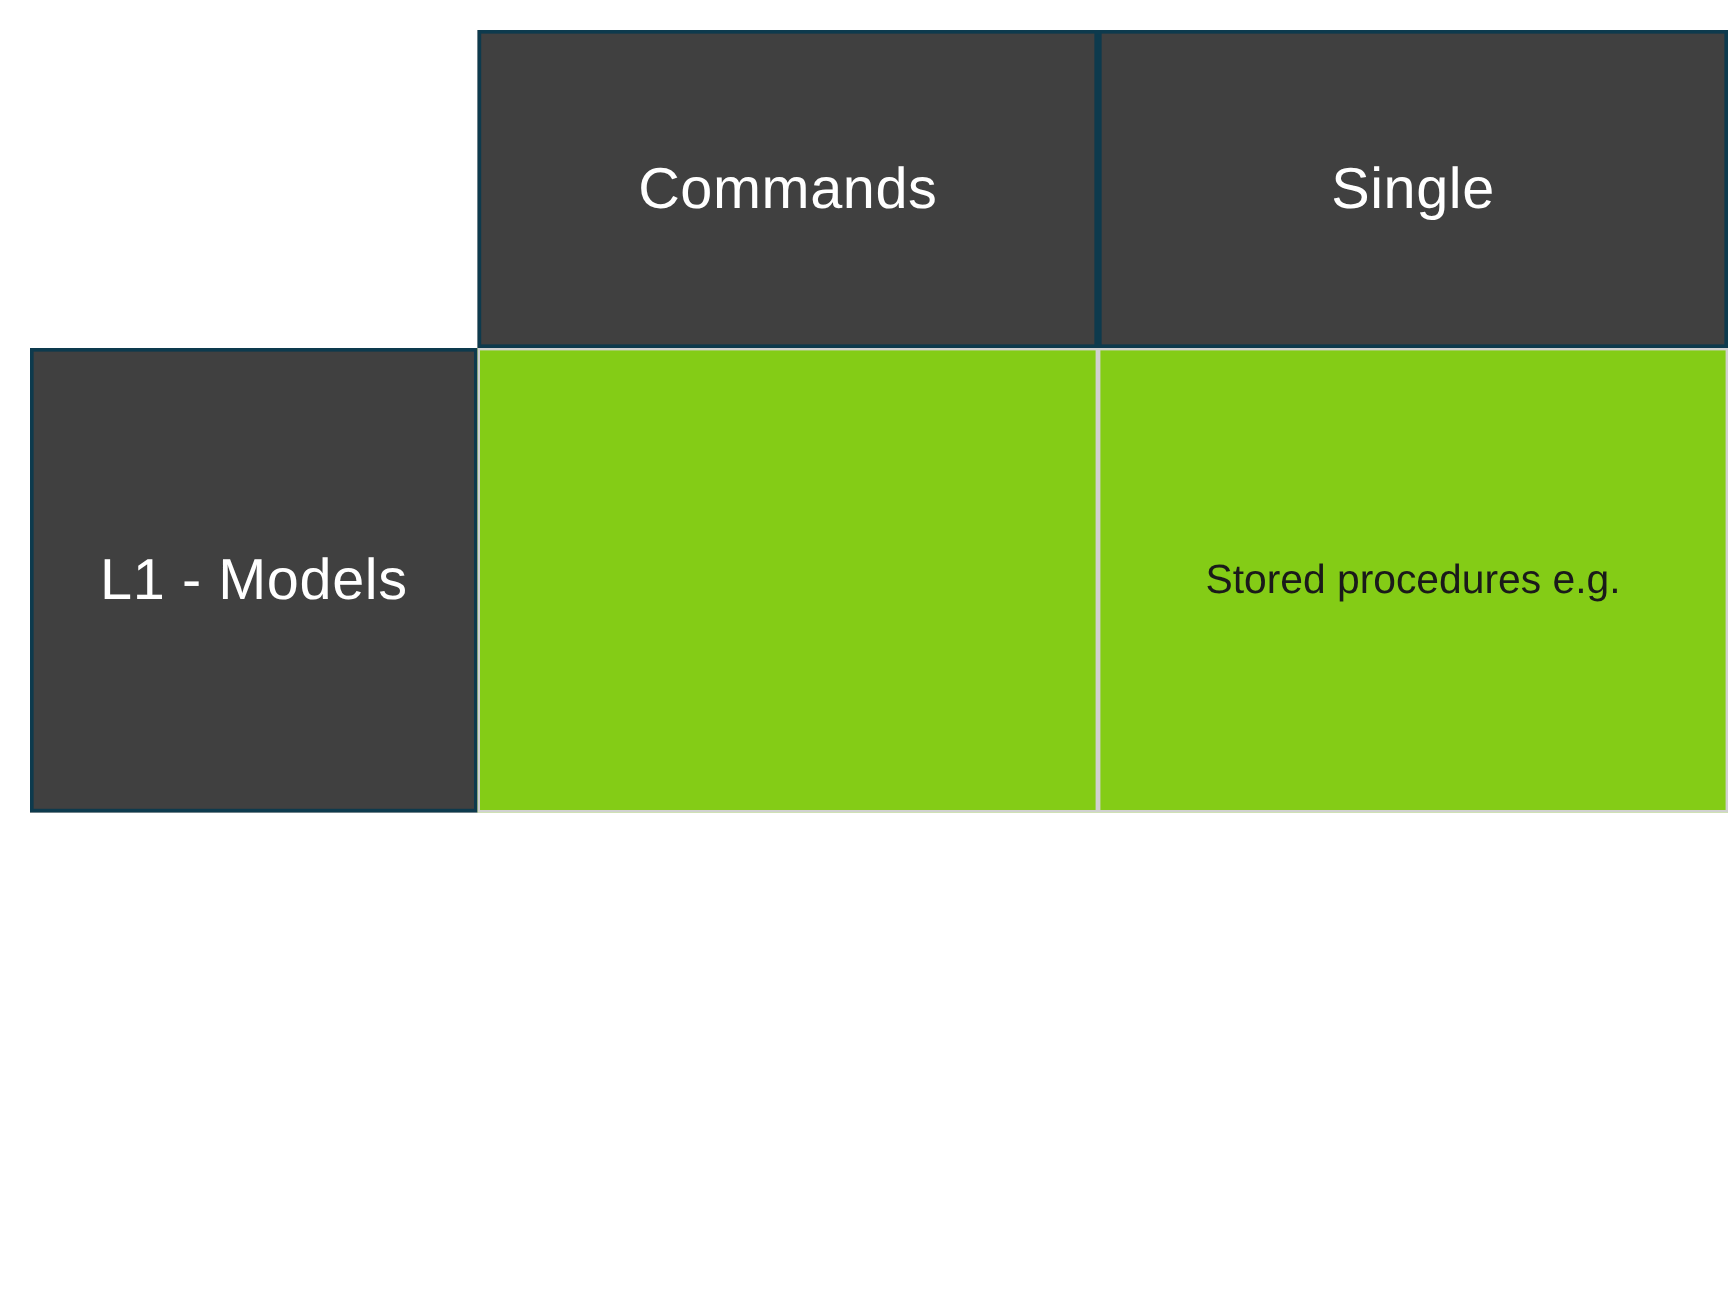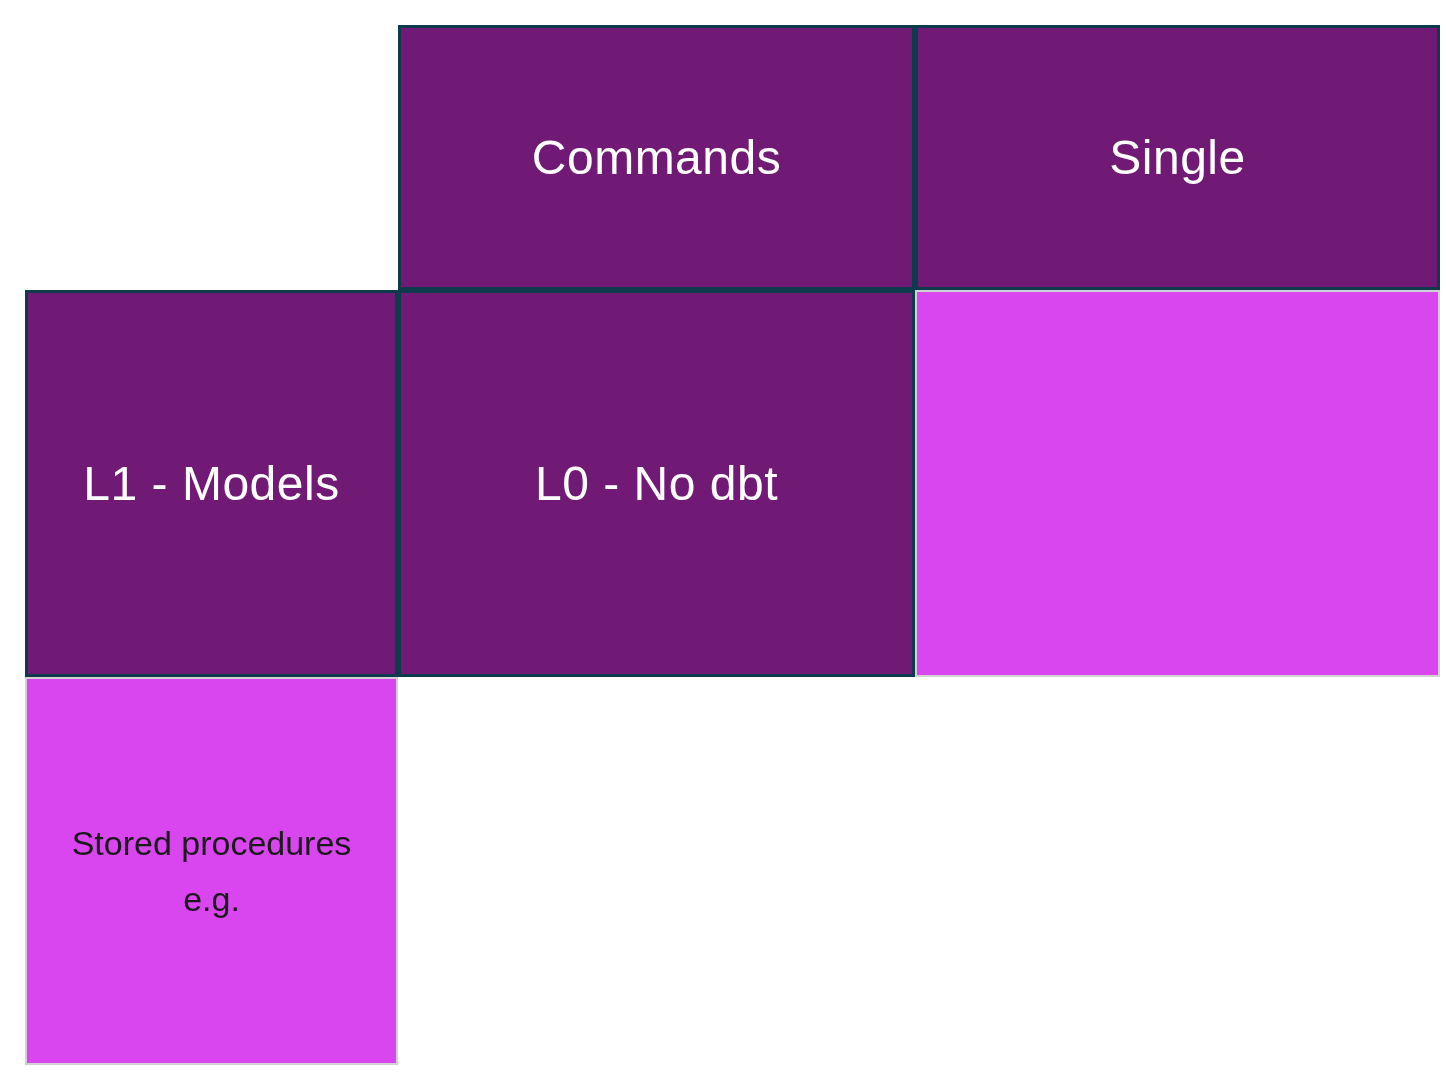--- a/index.html
+++ b/index.html
@@ -27,38 +27,38 @@
     justify-content: center;
     text-align: center;
   }
 
   .corner {
     background: #ffffff;
     border: none;
   }
 
   .teal {
-    background: #701a75;
+    background: #404040;
     border: 3px solid #0d3a4d;
     color: #ffffff;
     font-size: 48px;
     font-weight: 400;
     letter-spacing: 0.5px;
   }
 
   .light {
     border: 2px solid #d1d1d1;
     color: #1a1a1a;
     font-size: 34px;
     line-height: 1.65;
     padding: 0 40px;
   }
 
   .pink  { background: #fceae5; }
-  .plain { background: #d946ef; }
+  .plain { background: #84cc16; }
 </style>
 </head>
 <body>
 
 <div class="maturity-table">
 
   <div class="cell corner"></div>
 
   <div class="cell teal">
     <span>Commands</span>
@@ -67,23 +67,20 @@
   <div class="cell teal">
     <span>Single</span>
   </div>
 
   <div class="cell teal">
     <span>L1 - Models</span>
   </div>
 
 
 
-  <div class="cell teal">
-    <span>L0 - No dbt</span>
-  </div>
 
   <div class="cell light plain">
     <span></span>
   </div>
 
   <div class="cell light plain">
     <span>Stored procedures e.g.</span>
   </div>
 
 </div>

